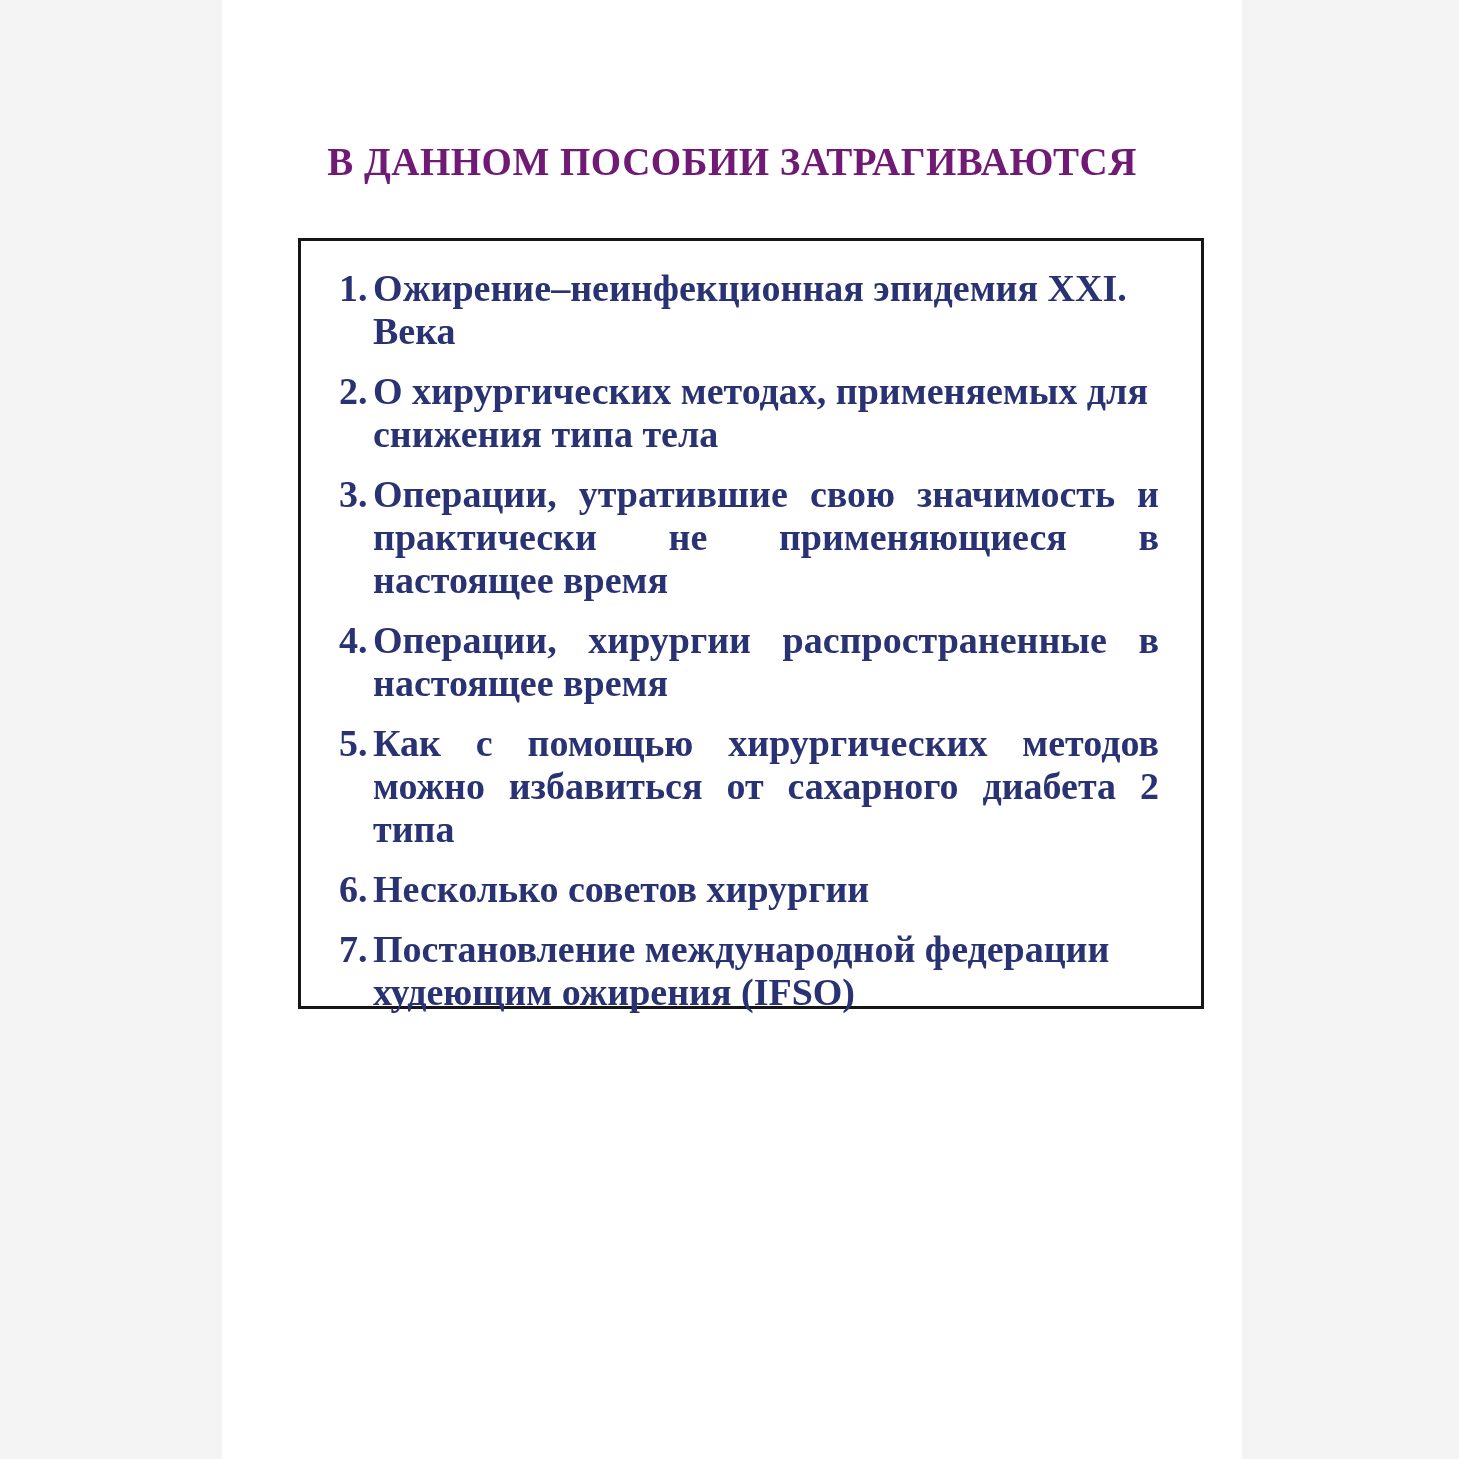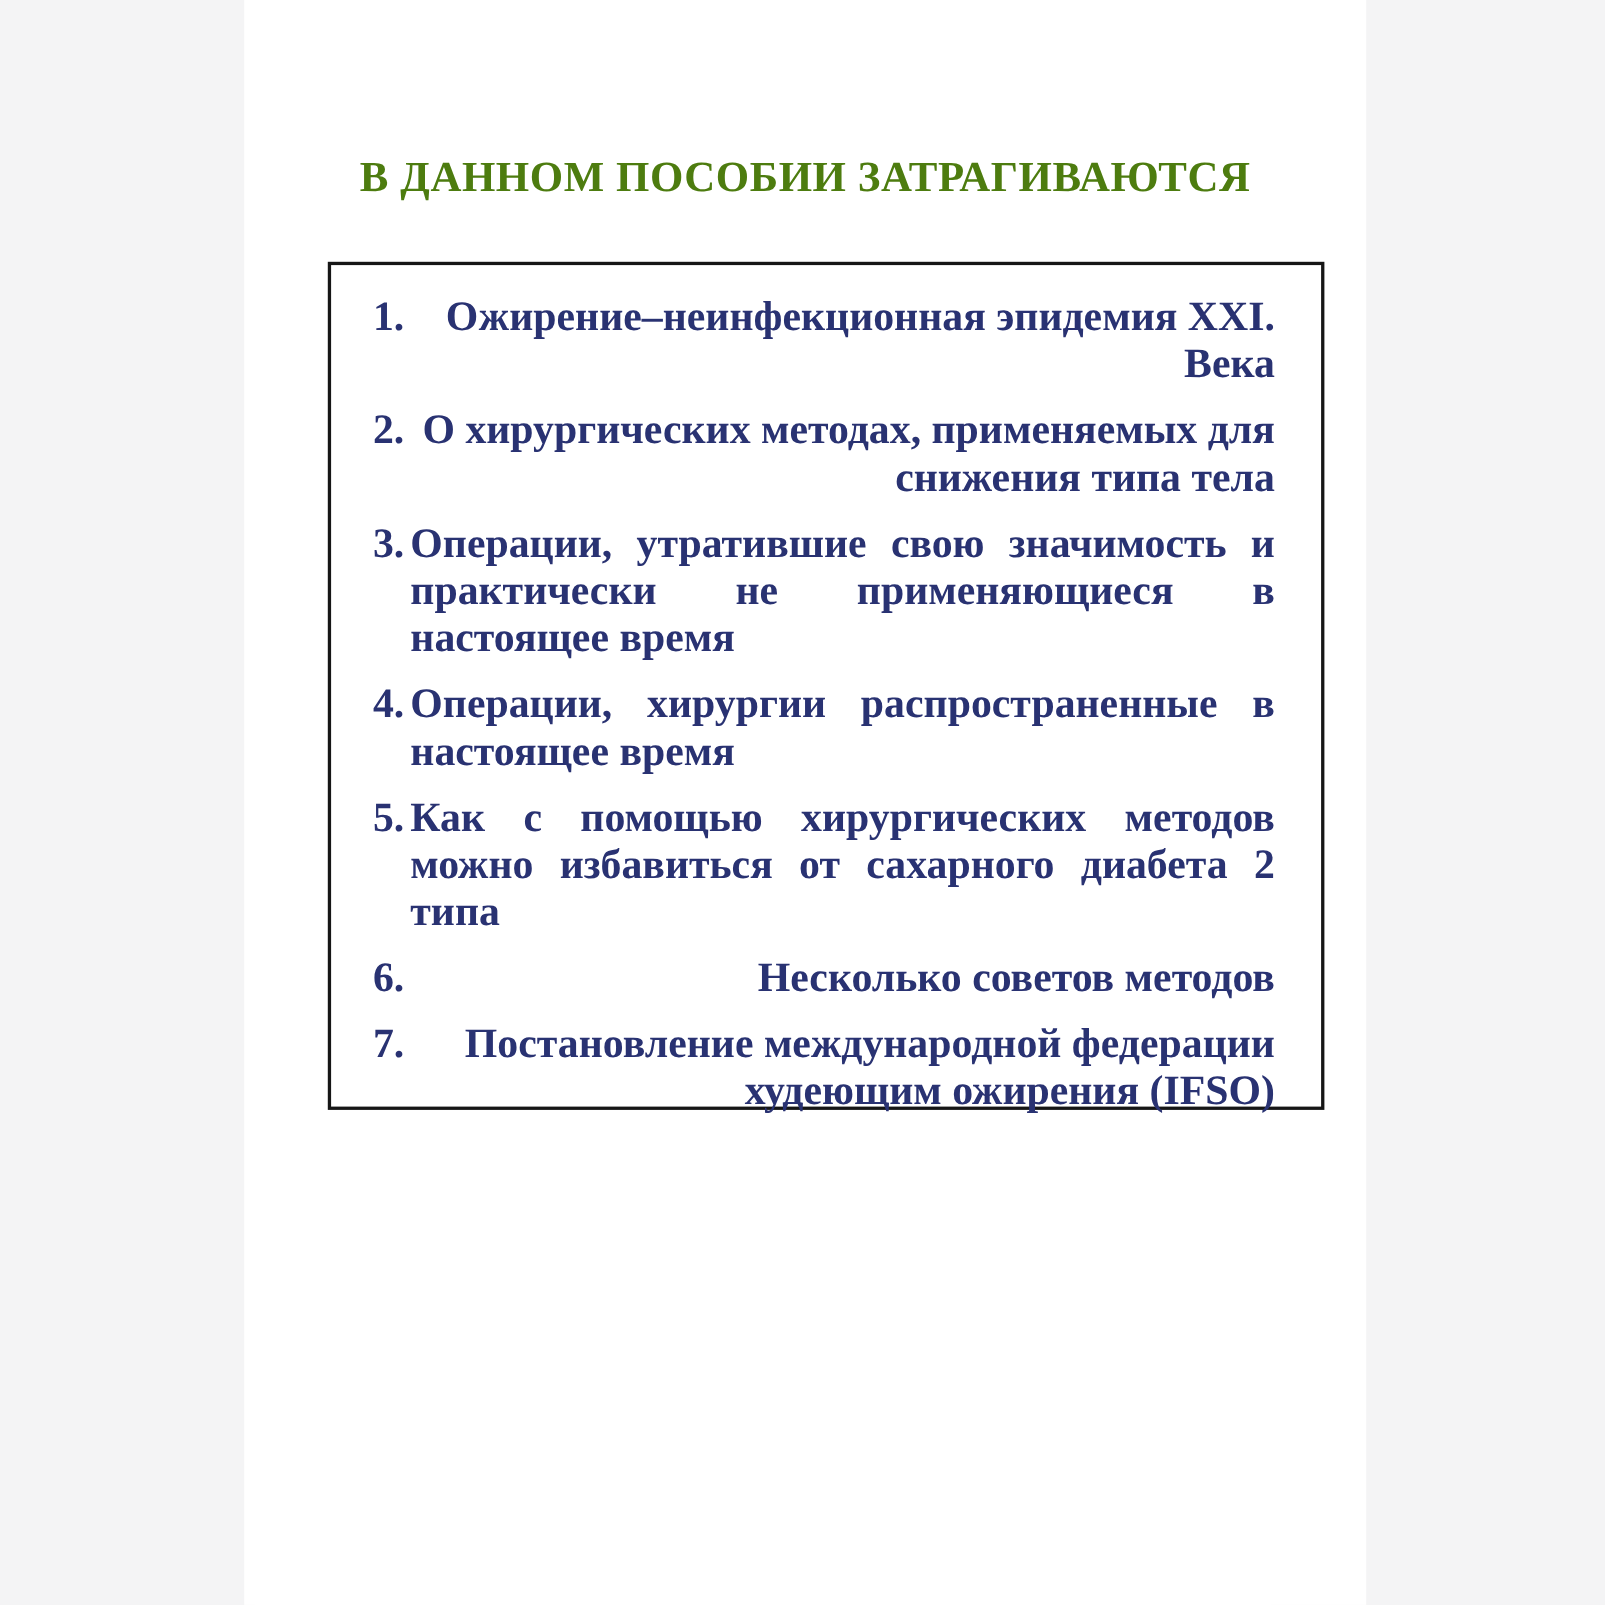--- a/index.html
+++ b/index.html
@@ -19,21 +19,21 @@
     position: absolute;
     left: 222px;
     top: 0;
     width: 1020px;
     height: 1459px;
     background: #ffffff;
   }
   .doc-title {
     margin-top: 138px;
     text-align: center;
-    color: #4d7c0f;
+    color: #701a75;
     font-weight: bold;
     font-size: 39px;
     line-height: 48px;
     letter-spacing: 0.5px;
   }
   .topics-box {
     box-sizing: border-box;
     margin: 52px 38px 0 76px;
     width: 906px;
     height: 771px;
@@ -53,21 +53,21 @@
   .topic-item {
     display: flex;
     margin-bottom: 17px;
   }
   .topic-num {
     flex: 0 0 34px;
     white-space: nowrap;
   }
   .topic-text {
     flex: 1;
-    text-align: right;
+    text-align: left;
   }
   .topic-item.justify .topic-text {
     text-align: justify;
   }
 </style>
 </head>
 <body>
 
 <div class="stage">
   <div class="page">
@@ -99,21 +99,21 @@
           <span class="topic-text">Операции, хирургии распространенные в настоящее время</span>
         </li>
 
         <li class="topic-item justify">
           <span class="topic-num">5.</span>
           <span class="topic-text">Как с помощью хирургических методов можно избавиться от сахарного диабета 2 типа</span>
         </li>
 
         <li class="topic-item">
           <span class="topic-num">6.</span>
-          <span class="topic-text">Несколько советов методов</span>
+          <span class="topic-text">Несколько советов хирургии</span>
         </li>
 
         <li class="topic-item">
           <span class="topic-num">7.</span>
           <span class="topic-text">Постановление международной федерации худеющим ожирения (IFSO)</span>
         </li>
 
       </ul>
     </div>
 

